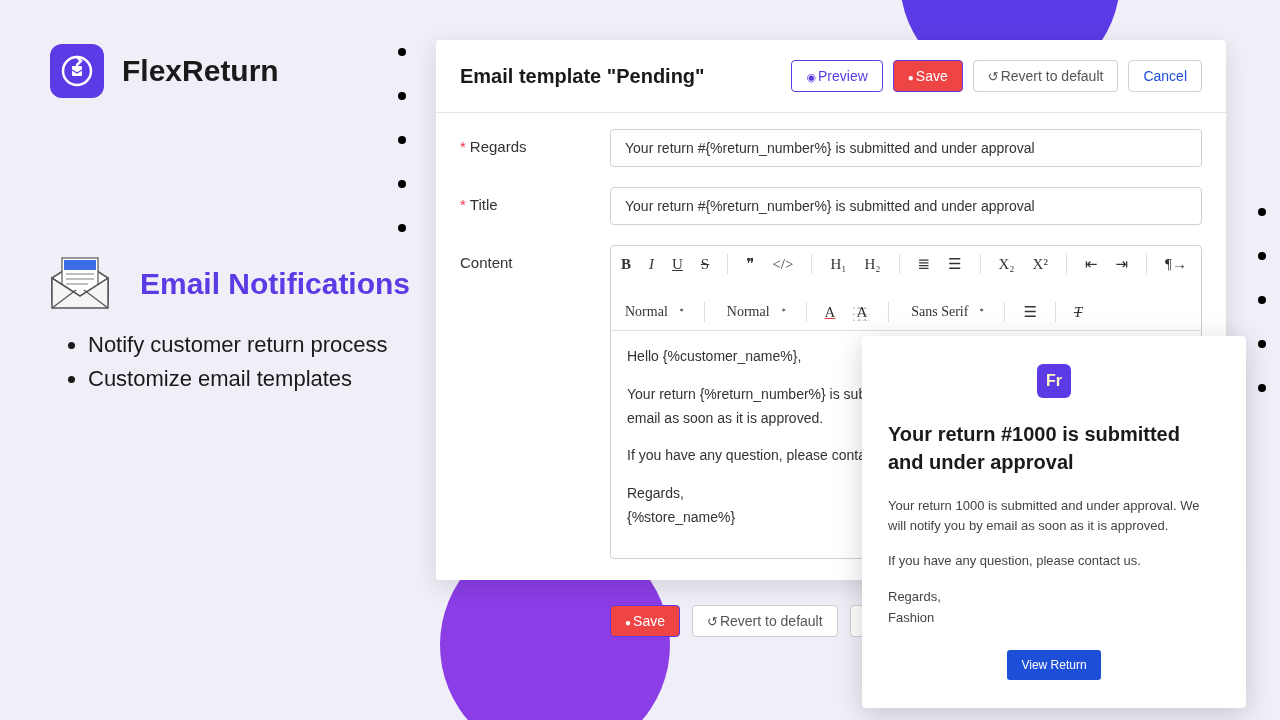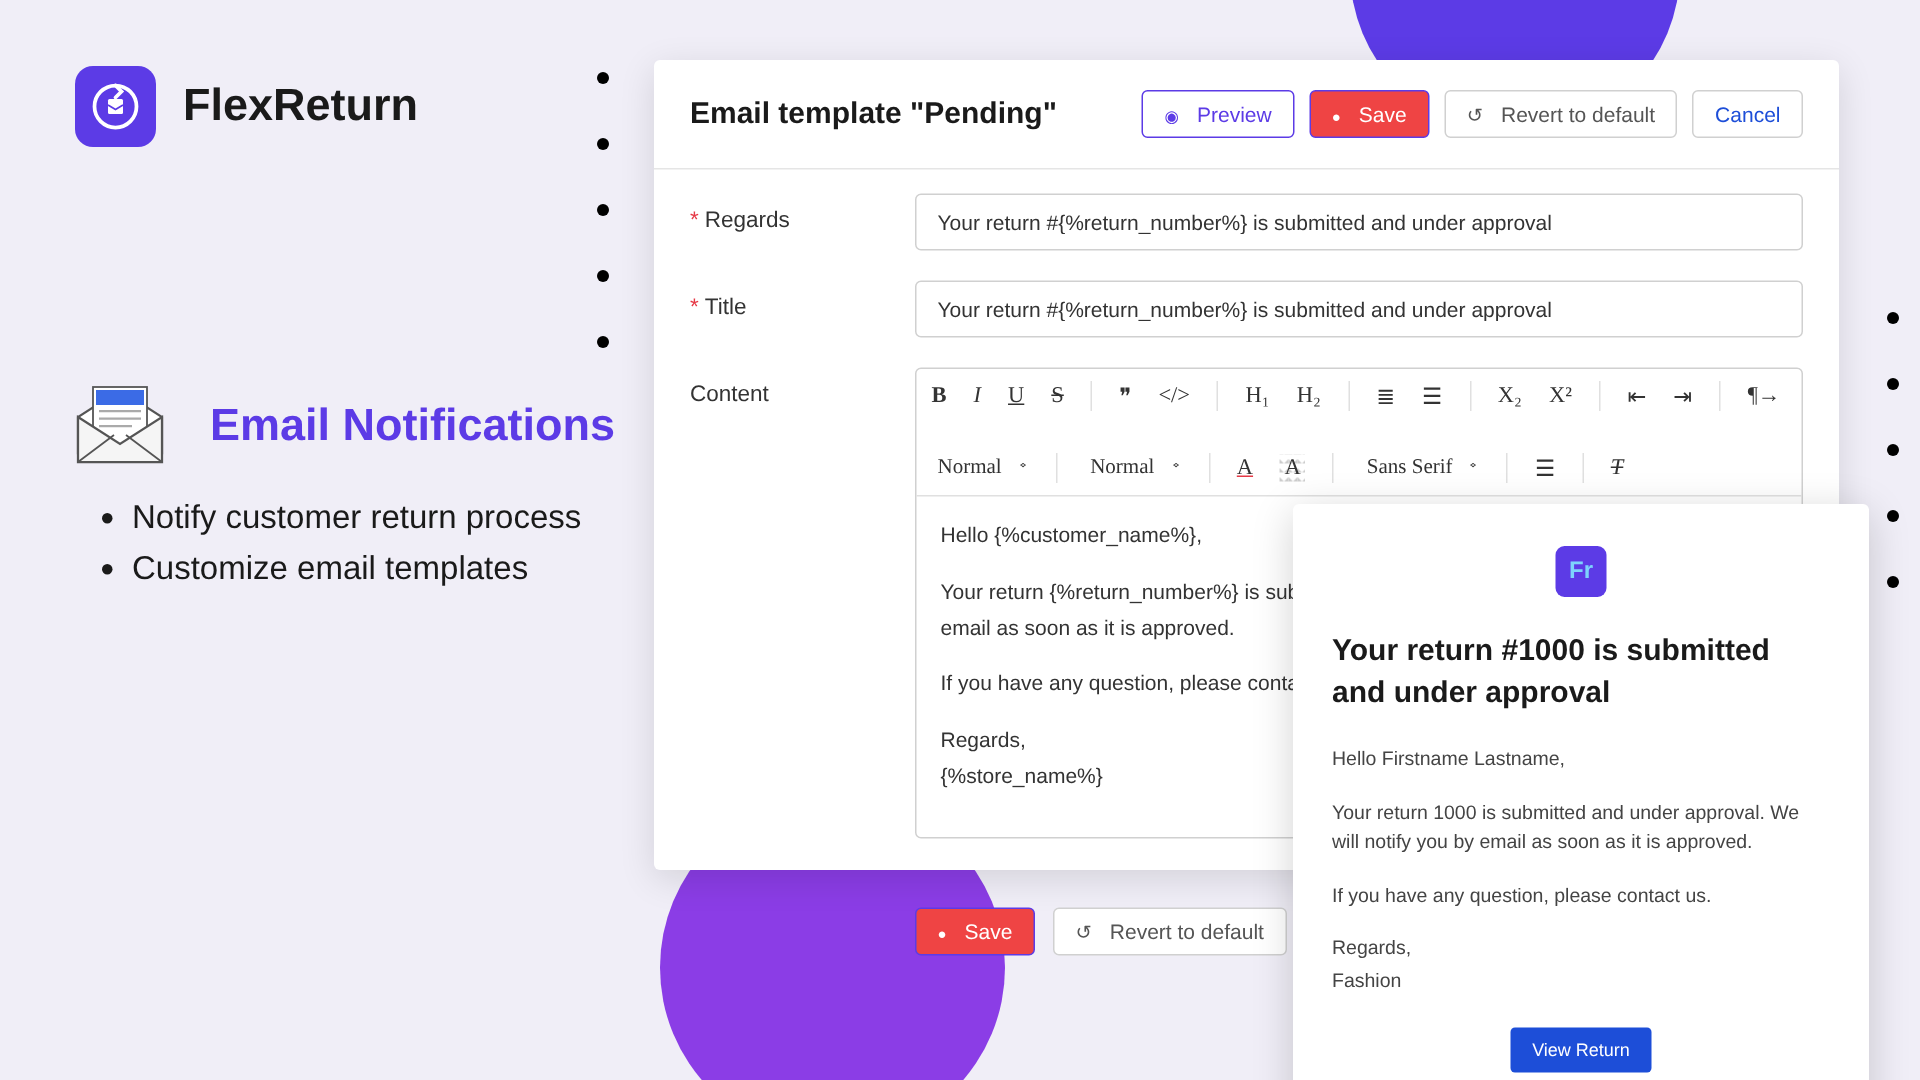--- a/index.html
+++ b/index.html
@@ -47,21 +47,21 @@
     z-index: 2;
   }
   .editor-header {
     display: flex; align-items: center; justify-content: space-between;
     padding: 20px 24px; border-bottom: 1px solid #e5e5e5;
   }
   .editor-title { font-size: 20px; font-weight: 700; }
   .header-buttons { display: flex; gap: 10px; }
   .btn {
     padding: 7px 14px; border-radius: 4px; font-size: 14px; border: 1px solid #d0d0d0;
-    background: #fff; cursor: pointer; display: inline-flex; align-items: center; gap: 12px;
+    background: #fff; cursor: pointer; display: inline-flex; align-items: center; gap: 2px;
   }
   .btn-preview { color: #5c3be6; border-color: #5c3be6; }
   .btn-save { background: #ef4444; color: #fff; border-color: #5c3be6; }
   .btn-cancel { color: #1d4ed8; align-items: flex-end; }
   .btn-revert { color: #555; }
   .icon-check::before { content: "●"; font-size: 10px; }
   .icon-eye::before { content: "◉"; font-size: 11px; }
   .icon-revert::before { content: "↺"; font-size: 13px; }
 
   .form-body { padding: 16px 24px; }
@@ -90,21 +90,21 @@
 
   
   .preview-card {
     position: absolute; left: 862px; top: 336px; width: 384px;
     background: #fff; border-radius: 4px; box-shadow: 0 6px 28px rgba(0,0,0,0.18);
     padding: 28px 26px; z-index: 3;
   }
   .preview-logo {
     width: 34px; height: 34px; background: #5c3be6; border-radius: 6px;
     margin: 0 auto 22px; display: flex; align-items: center; justify-content: center;
-    color: #7dd3fc; font-weight: 700; font-size: 16px;
+    color: #fef9c3; font-weight: 700; font-size: 16px;
   }
   .preview-title { font-size: 20px; font-weight: 700; margin-bottom: 20px; line-height: 1.4; }
   .preview-body p { font-size: 13px; color: #444; margin-bottom: 16px; line-height: 1.5; }
   .preview-body .regards { margin-bottom: 2px; }
   .preview-btn {
     display: block; margin: 22px auto 0; padding: 8px 14px;
     background: #1d4ed8; color: #fff; border: none; border-radius: 3px;
     font-size: 12px; cursor: pointer;
   }
 </style>
@@ -254,20 +254,19 @@
     <button class="btn btn-cancel">
         <span>Cancel</span>
       </button>
   </div>
 </div>
 
 <div class="preview-card">
   <div class="preview-logo">Fr</div>
   <div class="preview-title">Your return #1000 is submitted and under approval</div>
   <div class="preview-body">
-    <p>Hello Firstname Lastname,</p>
     <p>Your return 1000 is submitted and under approval. We will notify you by email as soon as it is approved.</p>
     <p>If you have any question, please contact us.</p>
     <p class="regards">Regards,</p>
     <p>Fashion</p>
   </div>
   <button class="preview-btn">View Return</button>
 </div>
 
 </body></html>

